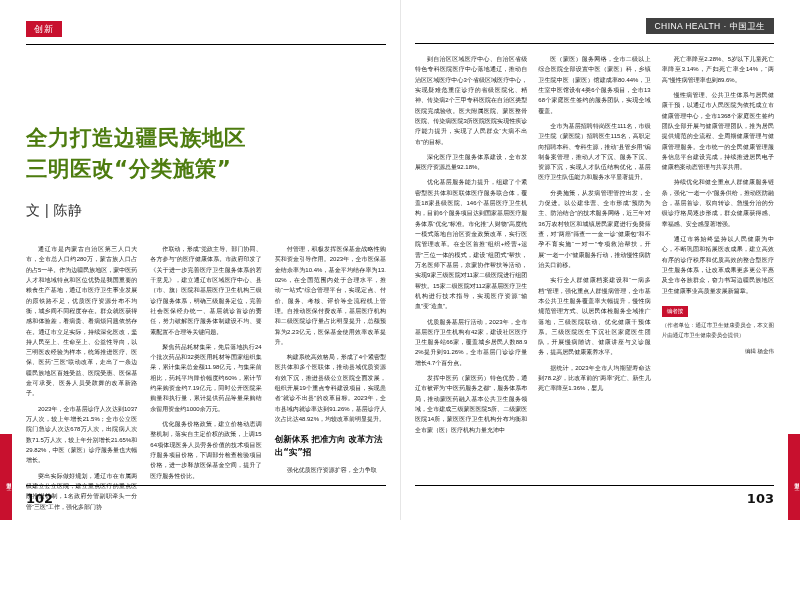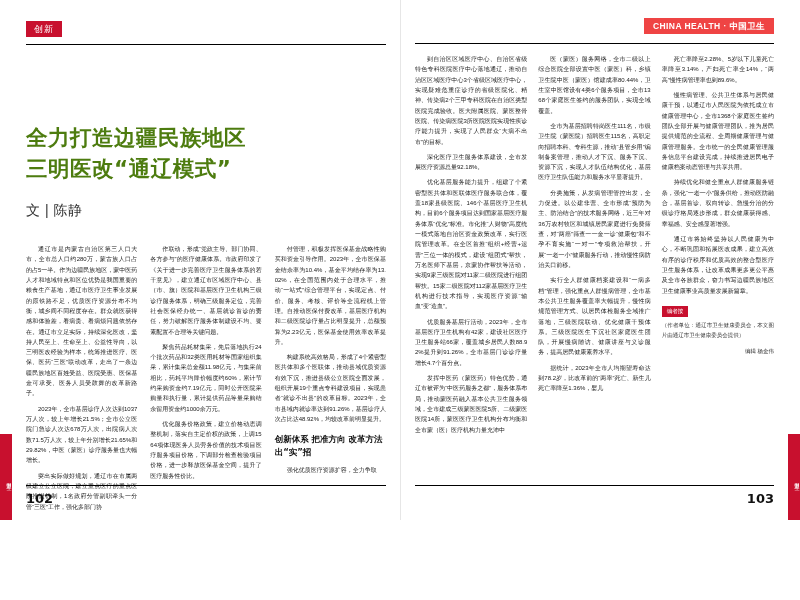--- a/index.html
+++ b/index.html
@@ -97,24 +97,24 @@
   }
 
   
   .rp-head {
     display: flex;
     justify-content: flex-end;
     align-items: flex-start;
     height: 18px;
   }
   .brand {
-    background: #ef4444;
+    background: #404040;
     color: #ffffff;
     font-size: 8.5px;
-    font-weight: bold;
+    font-weight: normal;
     padding: 4px 9px 3px 9px;
     line-height: 1;
     letter-spacing: 0.4px;
     white-space: nowrap;
   }
   .brand .cn {
     font-family: "DejaVu Sans", sans-serif;
   }
   .rp-rule {
     margin-top: 7px;
@@ -206,21 +206,21 @@
 
   <div class="page page-left">
 
     <div>
       <span class="tag-innovate">创新</span>
     </div>
     <div class="hr-top"></div>
 
     <h1 class="headline">
       <span>全力打造边疆民族地区</span><br>
-      <span>三明医改“通辽模式”</span>
+      <span>三明医改“分类施策”</span>
     </h1>
 
     <div class="byline">文 | 陈静</div>
 
     <div class="cols-left">
 
       <div class="col">
         <p>通辽市是内蒙古自治区第三人口大市，全市总人口约280万，蒙古族人口占的占5一半。作为边疆民族地区，蒙中医药人才和地域特点和区位优势是我国重要的粮食生产基地，通辽市医疗卫生事业发展的原铁路不足，优质医疗资源分布不均衡，城乡间不同程度存在。群众就医获得感和体验差，看病贵、看病烦问题依然存在。通辽市立足实际，持续深化医改，坚持人民至上、生命至上、公益性导向，以三明医改经验为样本，统筹推进医疗、医保、医药“三医”联动改革，走出了一条边疆民族地区百姓受益、医院受惠、医保基金可承受、医务人员受鼓舞的改革新路子。</p>
         <p>2023年，全市基层诊疗人次达到1037万人次，较上年增长21.5%；全市公立医院门急诊人次达678万人次，出院病人次数71.5万人次，较上年分别增长21.65%和29.82%，中医（蒙医）诊疗服务量也大幅增长。</p>
         <p>突出实际做好规划，通辽市在市属两级建立公立医院，建立重点医疗的重点医院推进机制，1名政府分管副职牵头一分管“三医”工作，强化多部门协</p>

